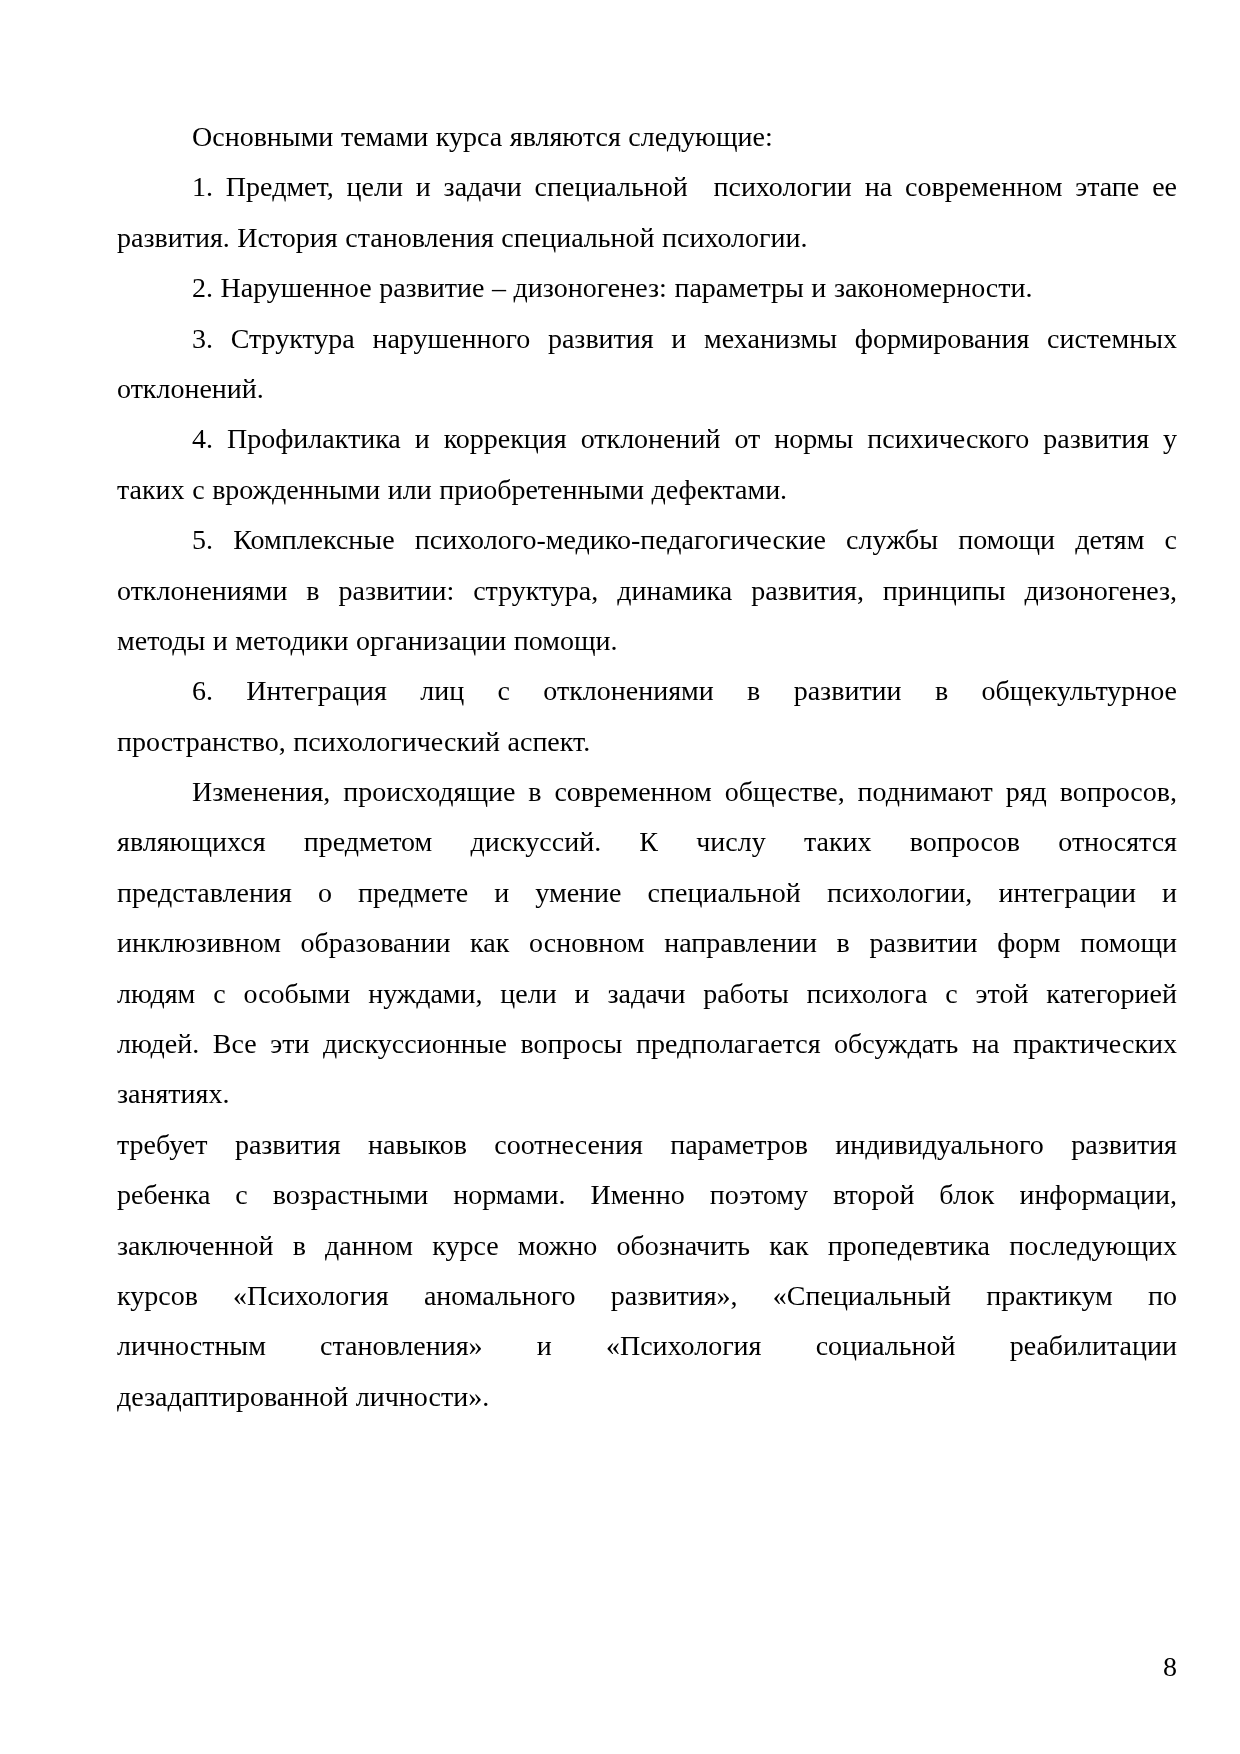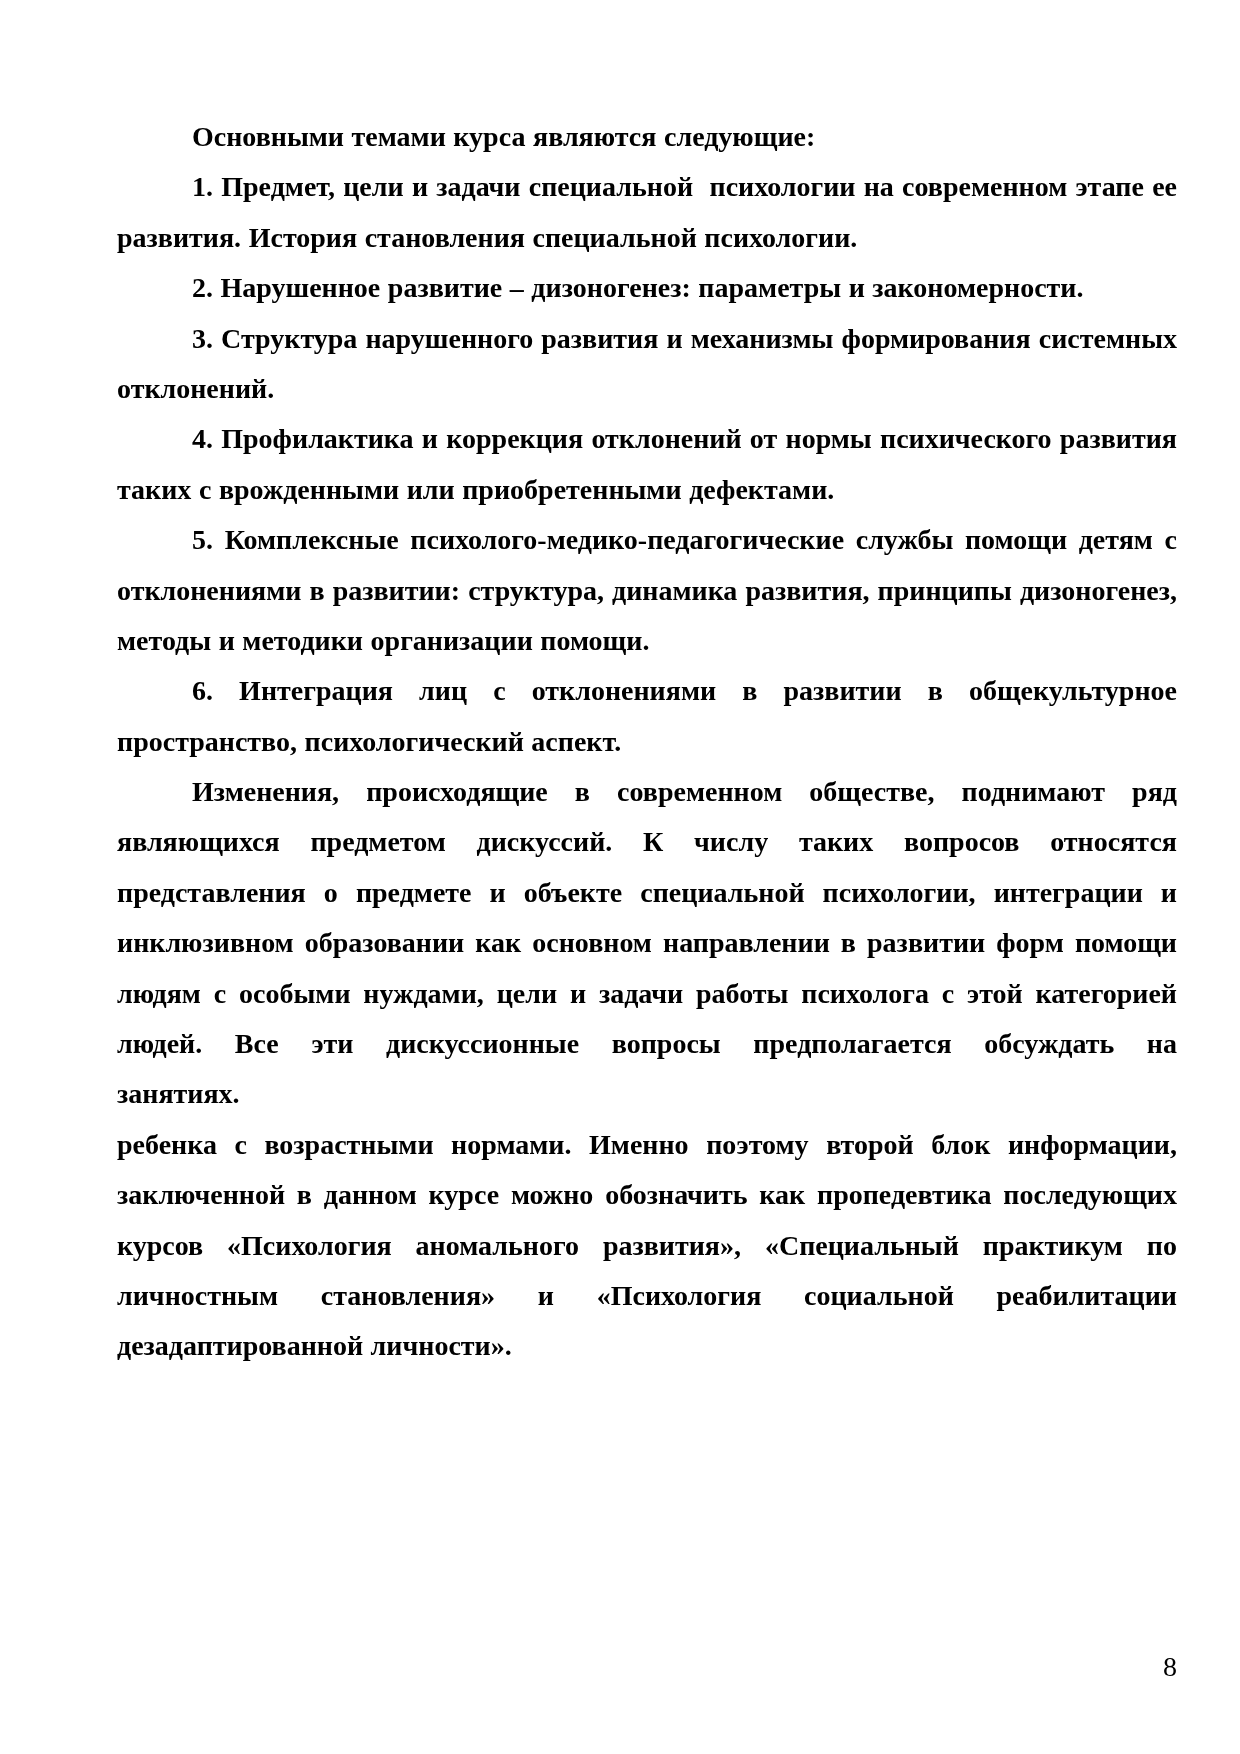--- a/index.html
+++ b/index.html
@@ -18,21 +18,20 @@
   }
   .doc-body {
     position: absolute;
     left: 117px;
     top: 112px;
     width: 1060px;
   }
   .paragraph {
     margin: 0;
     padding: 0;
-    font-weight: bold;
   }
   .line {
     font-size: 28px;
     line-height: 50.4px;
     height: 50.4px;
     overflow: hidden;
     text-align: justify;
     text-align-last: justify;
     white-space: pre-wrap;
     word-spacing: 0.02em;
@@ -81,27 +80,28 @@
         <div class="line">отклонениями в развитии: структура, динамика развития, принципы дизоногенез,</div>
         <div class="line last">методы и методики организации помощи.</div>
       </div>
       <div class="paragraph">
         <div class="line indent">6. Интеграция лиц с отклонениями в развитии в общекультурное</div>
         <div class="line last">пространство, психологический аспект.</div>
       </div>
       <div class="paragraph">
         <div class="line indent">Изменения, происходящие в современном обществе, поднимают ряд вопросов,</div>
         <div class="line">являющихся предметом дискуссий. К числу таких вопросов относятся</div>
-        <div class="line">представления о предмете и объекте специальной психологии, интеграции и</div>
+        <div class="line">представления о предмете и умение специальной психологии, интеграции и</div>
         <div class="line">инклюзивном образовании как основном направлении в развитии форм помощи</div>
         <div class="line">людям с особыми нуждами, цели и задачи работы психолога с этой категорией</div>
         <div class="line">людей. Все эти дискуссионные вопросы предполагается обсуждать на практических</div>
         <div class="line last">занятиях.</div>
       </div>
       <div class="paragraph">
+        <div class="line">требует развития навыков соотнесения параметров индивидуального развития</div>
         <div class="line">ребенка с возрастными нормами. Именно поэтому второй блок информации,</div>
         <div class="line">заключенной в данном курсе можно обозначить как пропедевтика последующих</div>
         <div class="line">курсов «Психология аномального развития», «Специальный практикум по</div>
         <div class="line">личностным становления» и «Психология социальной реабилитации</div>
         <div class="line last">дезадаптированной личности».</div>
       </div>
     </div>
   <div class="page-number">8</div>
 </div>
 

